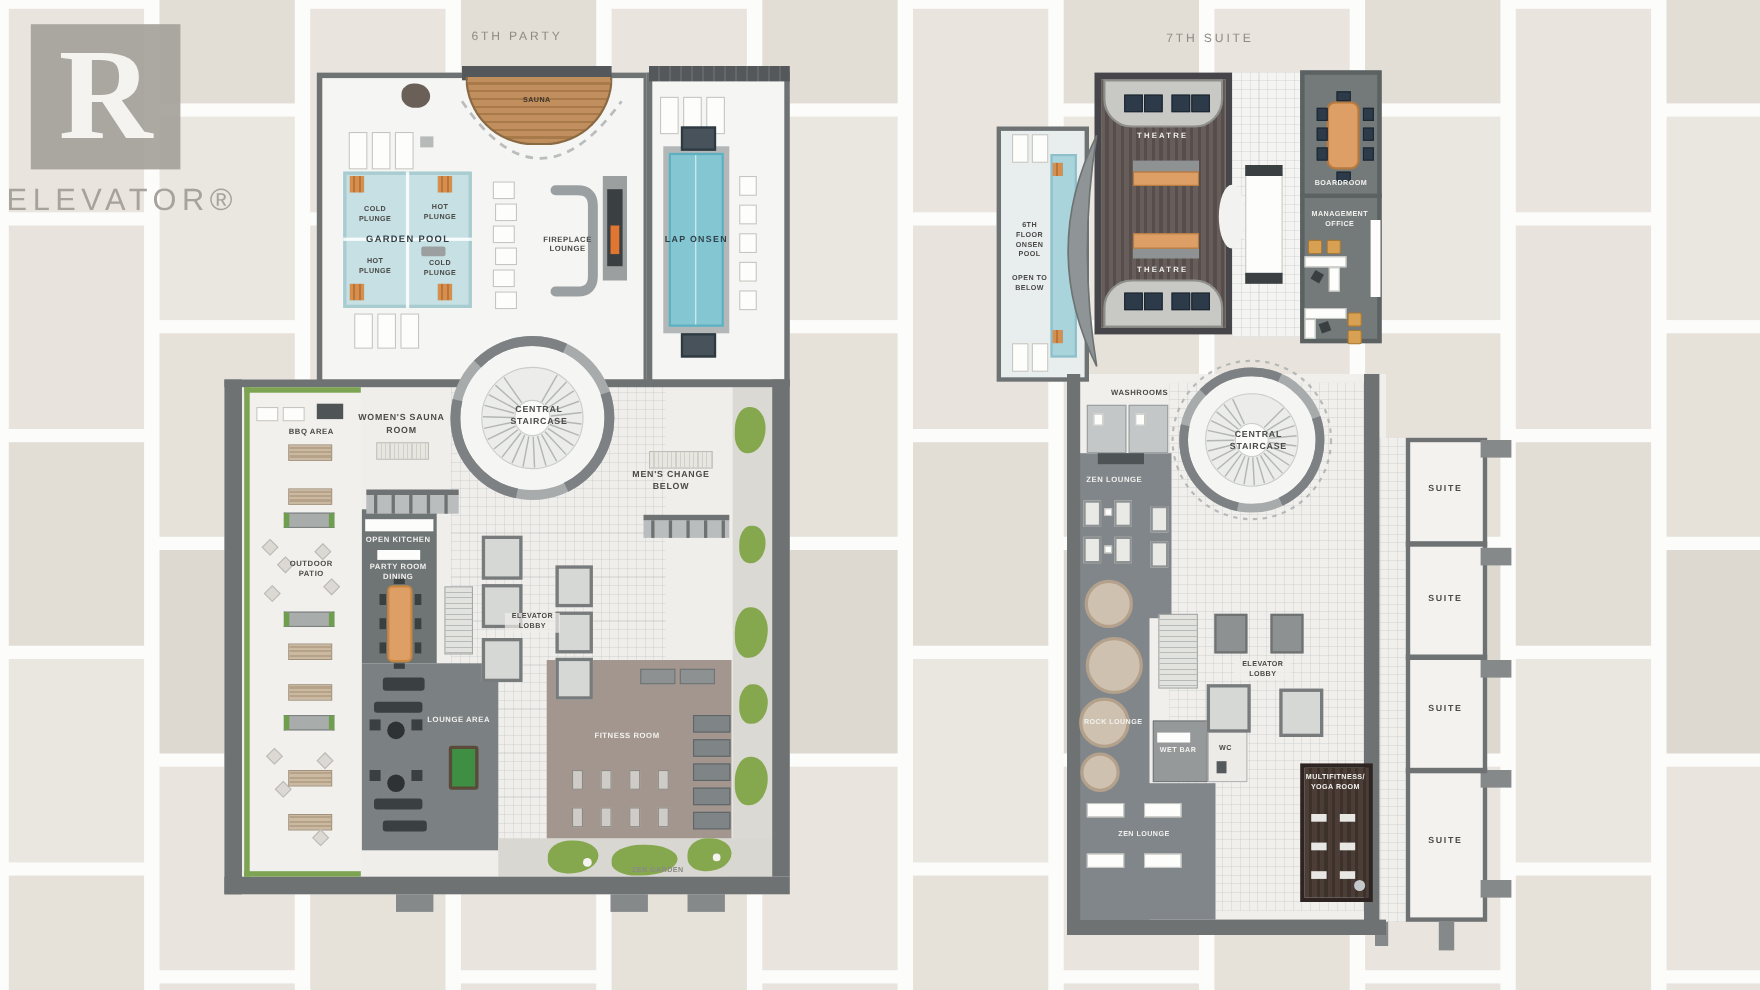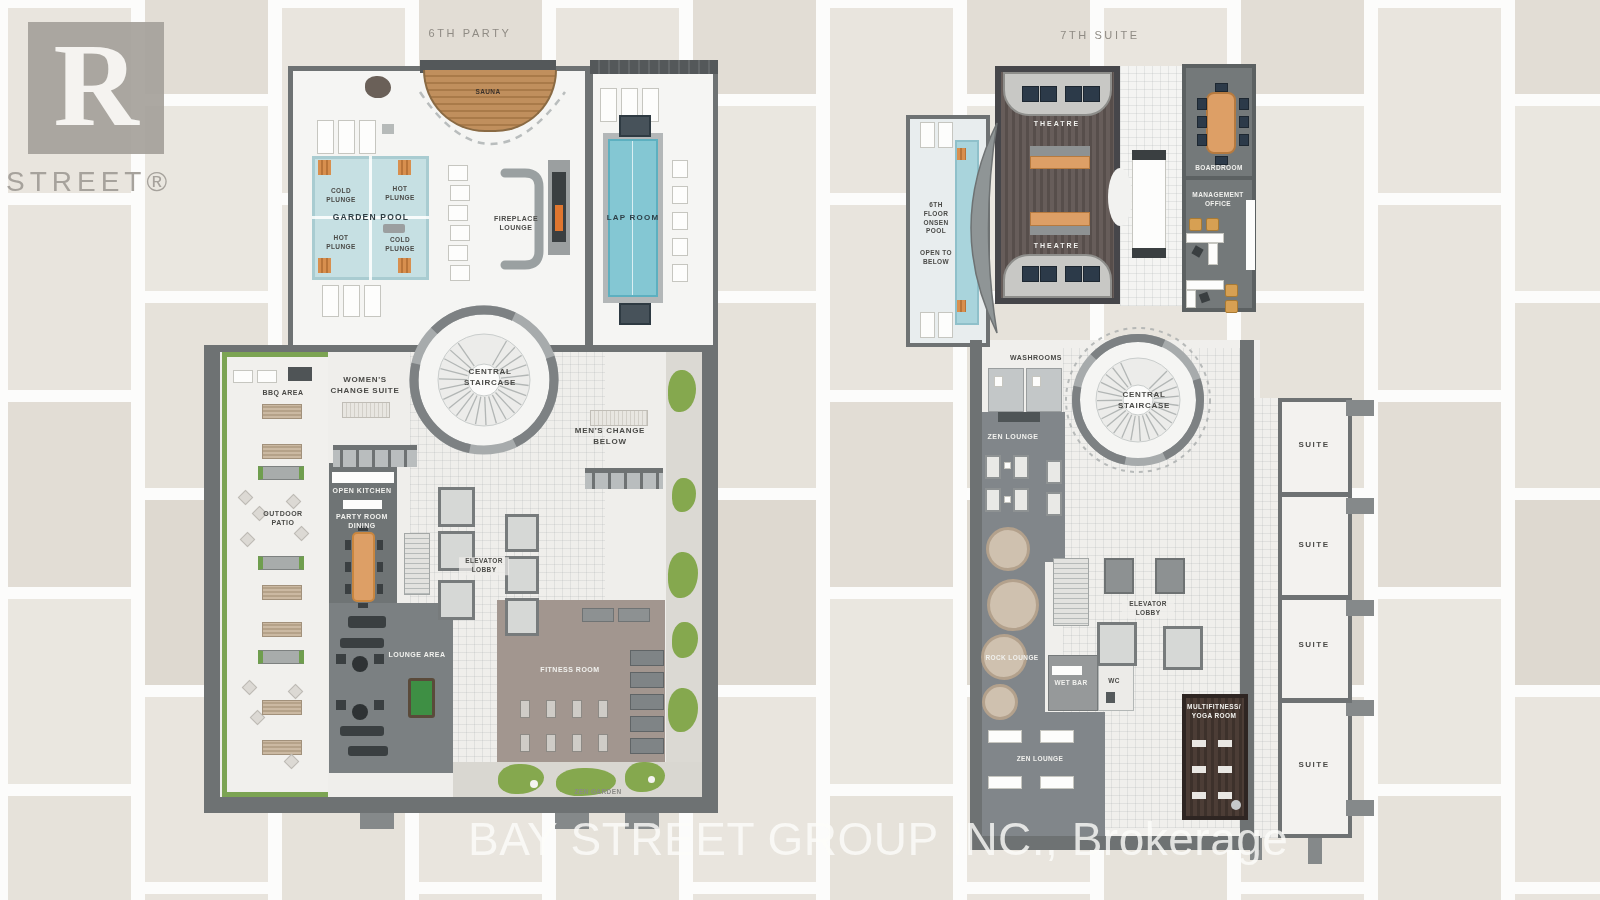--- a/index.html
+++ b/index.html
@@ -134,21 +134,21 @@
       <rect x="1652" y="205" width="123" height="185" fill="#e8e4dd"></rect>
       <rect x="1652" y="402" width="123" height="185" fill="#e2ddd5"></rect>
       <rect x="1652" y="599" width="123" height="185" fill="#eae7e0"></rect>
       <rect x="1652" y="796" width="123" height="185" fill="#e6e2da"></rect>
       <rect x="1652" y="993" width="123" height="185" fill="#ded9d0"></rect>
     </svg>
 
   <div id="logo-box">
     <div id="logo-r">R</div>
   </div>
-  <div id="logo-word">STREET®</div>
+  <div id="logo-word">ELEVATOR®</div>
 
   <div class="title" style="left:470px;top:33px">6TH PARTY</div>
 
   <div class="base" style="left:288px;top:66px;width:302px;height:284px"></div>
   <div class="abs" style="left:420px;top:60px;width:136px;height:13px;background:#54585a;z-index:7"></div>
   <svg class="abs" style="left:405px;top:78px;z-index:4" width="170" height="110">
     <path d="M15,14 Q85,118 160,14" fill="none" stroke="#b9bdbd" stroke-width="2.5" stroke-dasharray="7 6"></path>
   </svg>
   <div class="abs wood" style="left:423px;top:70px;width:130px;height:60px;border-radius:0 0 130px 130px;border:2px solid #8a6a43;border-top:none;z-index:8"></div>
   <div class="lbl tiny" style="left:488px;top:92px;color:#3c332c">SAUNA</div>
@@ -193,21 +193,21 @@
   <div class="base" style="left:588px;top:66px;width:130px;height:284px"></div>
   <div class="abs" style="left:590px;top:60px;width:128px;height:14px;background:repeating-linear-gradient(90deg,#54585a 0 8px,#64686a 8px 10px);z-index:7"></div>
   <div class="w" style="left:600px;top:88px;width:17px;height:34px"></div>
   <div class="w" style="left:621px;top:88px;width:17px;height:34px"></div>
   <div class="w" style="left:642px;top:88px;width:17px;height:34px"></div>
   <div class="abs" style="left:603px;top:133px;width:60px;height:170px;background:#b3b7b8;z-index:7"></div>
   <div class="abs" style="left:608px;top:139px;width:50px;height:158px;background:#84c7d3;border:2px solid #5db0c0;box-sizing:border-box;z-index:8"></div>
   <div class="abs" style="left:632px;top:141px;width:1px;height:154px;background:rgba(255,255,255,.7);z-index:9"></div>
   <div class="abs" style="left:619px;top:115px;width:28px;height:18px;background:#47525a;border:2px solid #2e3a42;z-index:9"></div>
   <div class="abs" style="left:619px;top:303px;width:28px;height:18px;background:#47525a;border:2px solid #2e3a42;z-index:9"></div>
-  <div class="lbl" style="left:633px;top:218px;color:#2e3f47;white-space:nowrap;letter-spacing:1.2px">LAP ROOM</div>
+  <div class="lbl" style="left:633px;top:218px;color:#2e3f47;white-space:nowrap;letter-spacing:1.2px">LAP ONSEN</div>
   <div class="w" style="left:672px;top:160px;width:16px;height:18px"></div>
   <div class="w" style="left:672px;top:186px;width:16px;height:18px"></div>
   <div class="w" style="left:672px;top:212px;width:16px;height:18px"></div>
   <div class="w" style="left:672px;top:238px;width:16px;height:18px"></div>
   <div class="w" style="left:672px;top:264px;width:16px;height:18px"></div>
 
   <div class="floor" style="left:204px;top:345px;width:514px;height:468px;background:#efeeeb;z-index:1"></div>
   <div class="floor tiles" style="left:410px;top:350px;width:195px;height:415px;z-index:2"></div>
   <div class="wall" style="left:204px;top:345px;width:16px;height:468px"></div>
   <div class="wall" style="left:204px;top:797px;width:514px;height:16px"></div>
@@ -238,21 +238,21 @@
   <div class="abs" style="left:262px;top:585px;width:38px;height:13px;background:repeating-linear-gradient(0deg,#cbb9a2 0 2px,#b5a289 2px 4px);border:1px solid #a2917b;z-index:8"></div>
   <div class="abs" style="left:262px;top:622px;width:38px;height:13px;background:repeating-linear-gradient(0deg,#cbb9a2 0 2px,#b5a289 2px 4px);border:1px solid #a2917b;z-index:8"></div>
   <div class="abs" style="left:258px;top:650px;width:46px;height:14px;background:#a8acab;border:1px solid #7d8180;border-left:5px solid #6f9e4e;border-right:5px solid #6f9e4e;box-sizing:border-box;z-index:8"></div>
   <div class="chair-r" style="left:244px;top:682px;width:9px;height:9px"></div>
   <div class="chair-r" style="left:290px;top:686px;width:9px;height:9px"></div>
   <div class="chair-r" style="left:252px;top:712px;width:9px;height:9px"></div>
   <div class="abs" style="left:262px;top:700px;width:38px;height:13px;background:repeating-linear-gradient(0deg,#cbb9a2 0 2px,#b5a289 2px 4px);border:1px solid #a2917b;z-index:8"></div>
   <div class="abs" style="left:262px;top:740px;width:38px;height:13px;background:repeating-linear-gradient(0deg,#cbb9a2 0 2px,#b5a289 2px 4px);border:1px solid #a2917b;z-index:8"></div>
   <div class="chair-r" style="left:286px;top:756px;width:9px;height:9px"></div>
 
-  <div class="lbl" style="left:365px;top:386px;width:84px">WOMEN'S CHANGE SUITE</div>
+  <div class="lbl" style="left:365px;top:386px;width:84px">WOMEN'S SAUNA ROOM</div>
   <div class="abs" style="left:342px;top:402px;width:46px;height:14px;background:repeating-linear-gradient(90deg,#e8e6e1 0 3px,#d2cfc8 3px 4px);border:1px solid #c0bdb6;z-index:8"></div>
   <div class="abs" style="left:333px;top:445px;width:84px;height:5px;background:#6e7273;z-index:8"></div>
   <div class="abs" style="left:333px;top:450px;width:84px;height:17px;background:#b9bdbe;z-index:7"></div>
   <div class="abs" style="left:340px;top:450px;width:3px;height:17px;background:#6e7273;z-index:8"></div>
   <div class="abs" style="left:356px;top:450px;width:3px;height:17px;background:#6e7273;z-index:8"></div>
   <div class="abs" style="left:372px;top:450px;width:3px;height:17px;background:#6e7273;z-index:8"></div>
   <div class="abs" style="left:388px;top:450px;width:3px;height:17px;background:#6e7273;z-index:8"></div>
   <div class="abs" style="left:404px;top:450px;width:3px;height:17px;background:#6e7273;z-index:8"></div>
   <div class="lbl" style="left:610px;top:437px;width:80px">MEN'S CHANGE BELOW</div>
   <div class="abs" style="left:590px;top:410px;width:56px;height:14px;background:repeating-linear-gradient(90deg,#e8e6e1 0 3px,#d2cfc8 3px 4px);border:1px solid #c0bdb6;z-index:8"></div>
@@ -535,14 +535,13 @@
   <div class="lbl" style="left:1314px;top:645px;letter-spacing:1.5px">SUITE</div>
   <div class="lbl" style="left:1314px;top:765px;letter-spacing:1.5px">SUITE</div>
   <div class="abs" style="left:1346px;top:400px;width:28px;height:16px;background:#85898a;z-index:5"></div>
   <div class="abs" style="left:1346px;top:498px;width:28px;height:16px;background:#85898a;z-index:5"></div>
   <div class="abs" style="left:1346px;top:600px;width:28px;height:16px;background:#85898a;z-index:5"></div>
   <div class="abs" style="left:1346px;top:700px;width:28px;height:16px;background:#85898a;z-index:5"></div>
   <div class="abs" style="left:1346px;top:800px;width:28px;height:16px;background:#85898a;z-index:5"></div>
   <div class="abs" style="left:1308px;top:838px;width:14px;height:26px;background:#85898a;z-index:5"></div>
   <div class="abs" style="left:1250px;top:838px;width:12px;height:22px;background:#85898a;z-index:5"></div>
 
-  <div id="watermark">BAY STREET GROUP INC., Brokerage</div>
 </div>
 
 </body></html>

